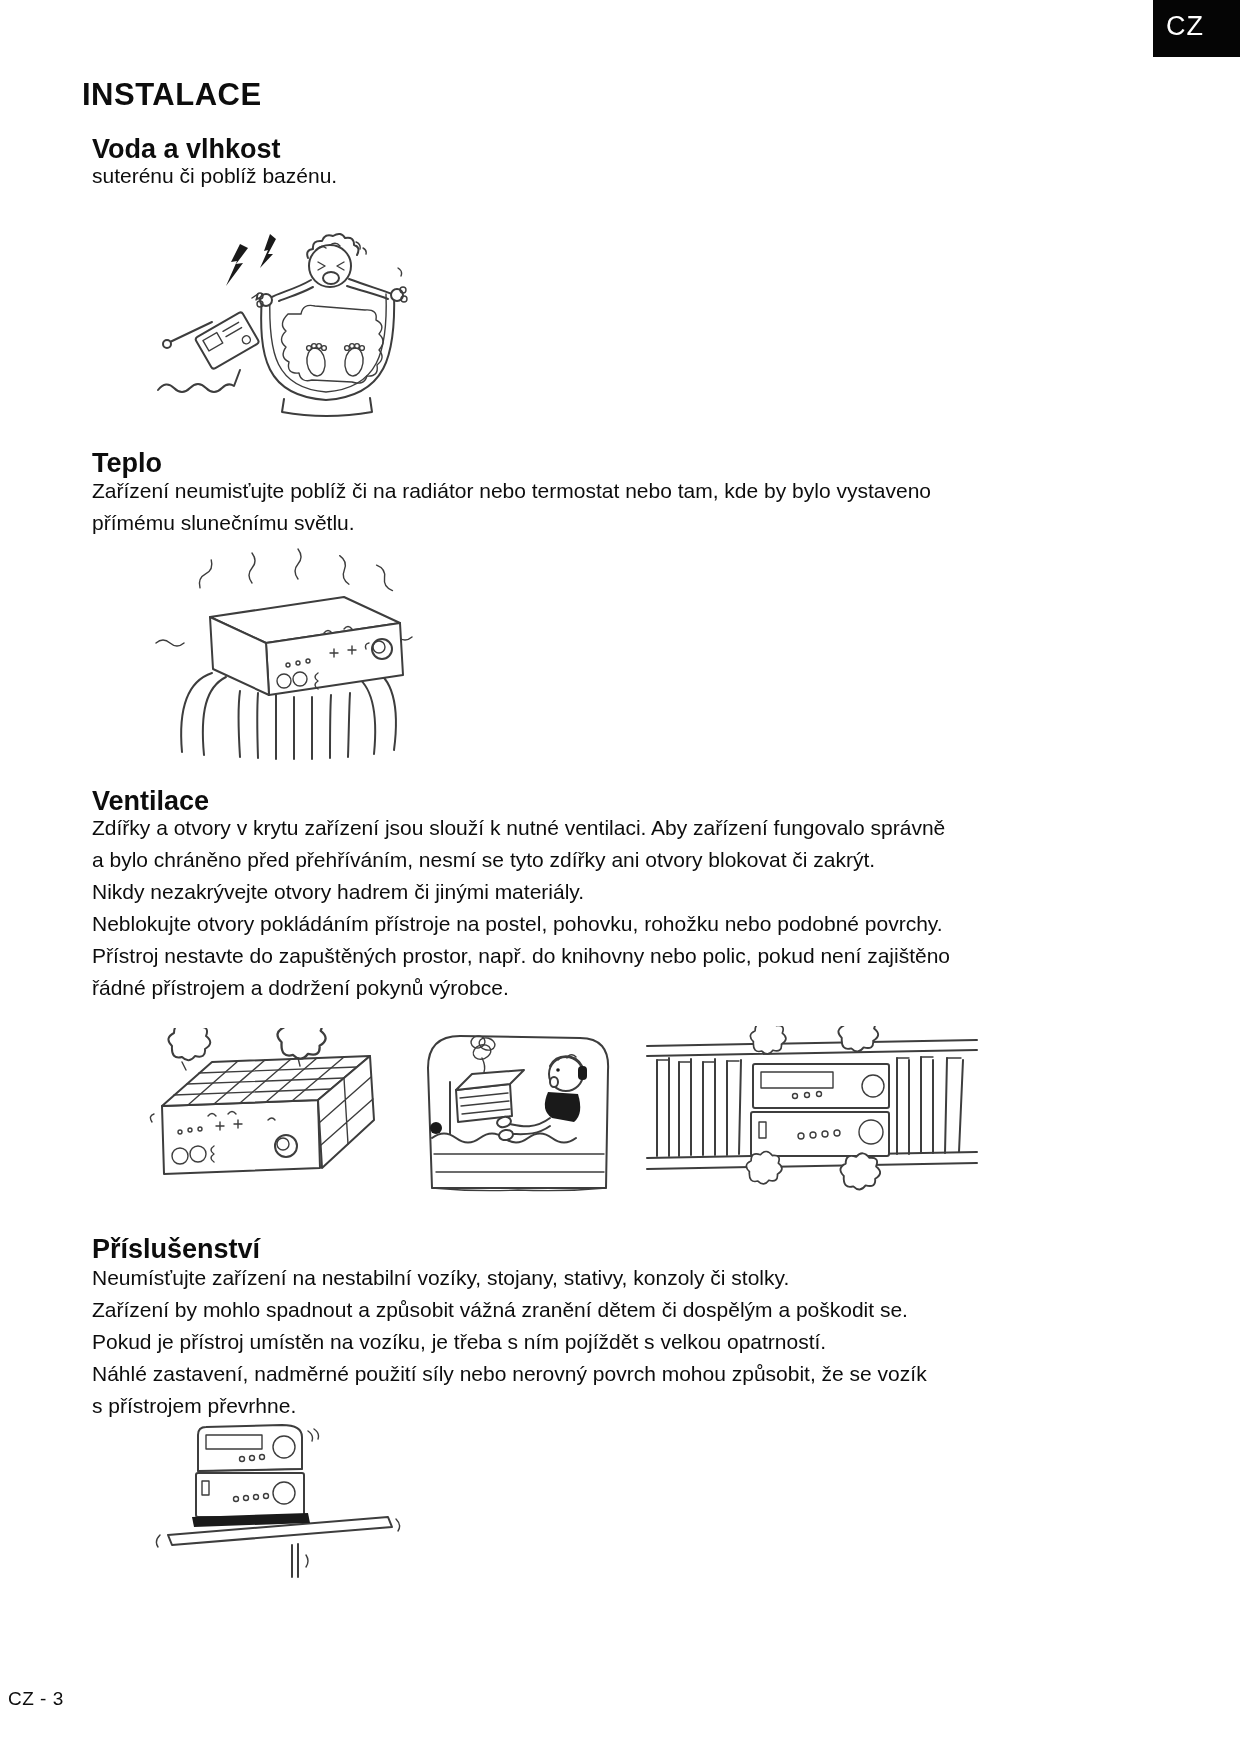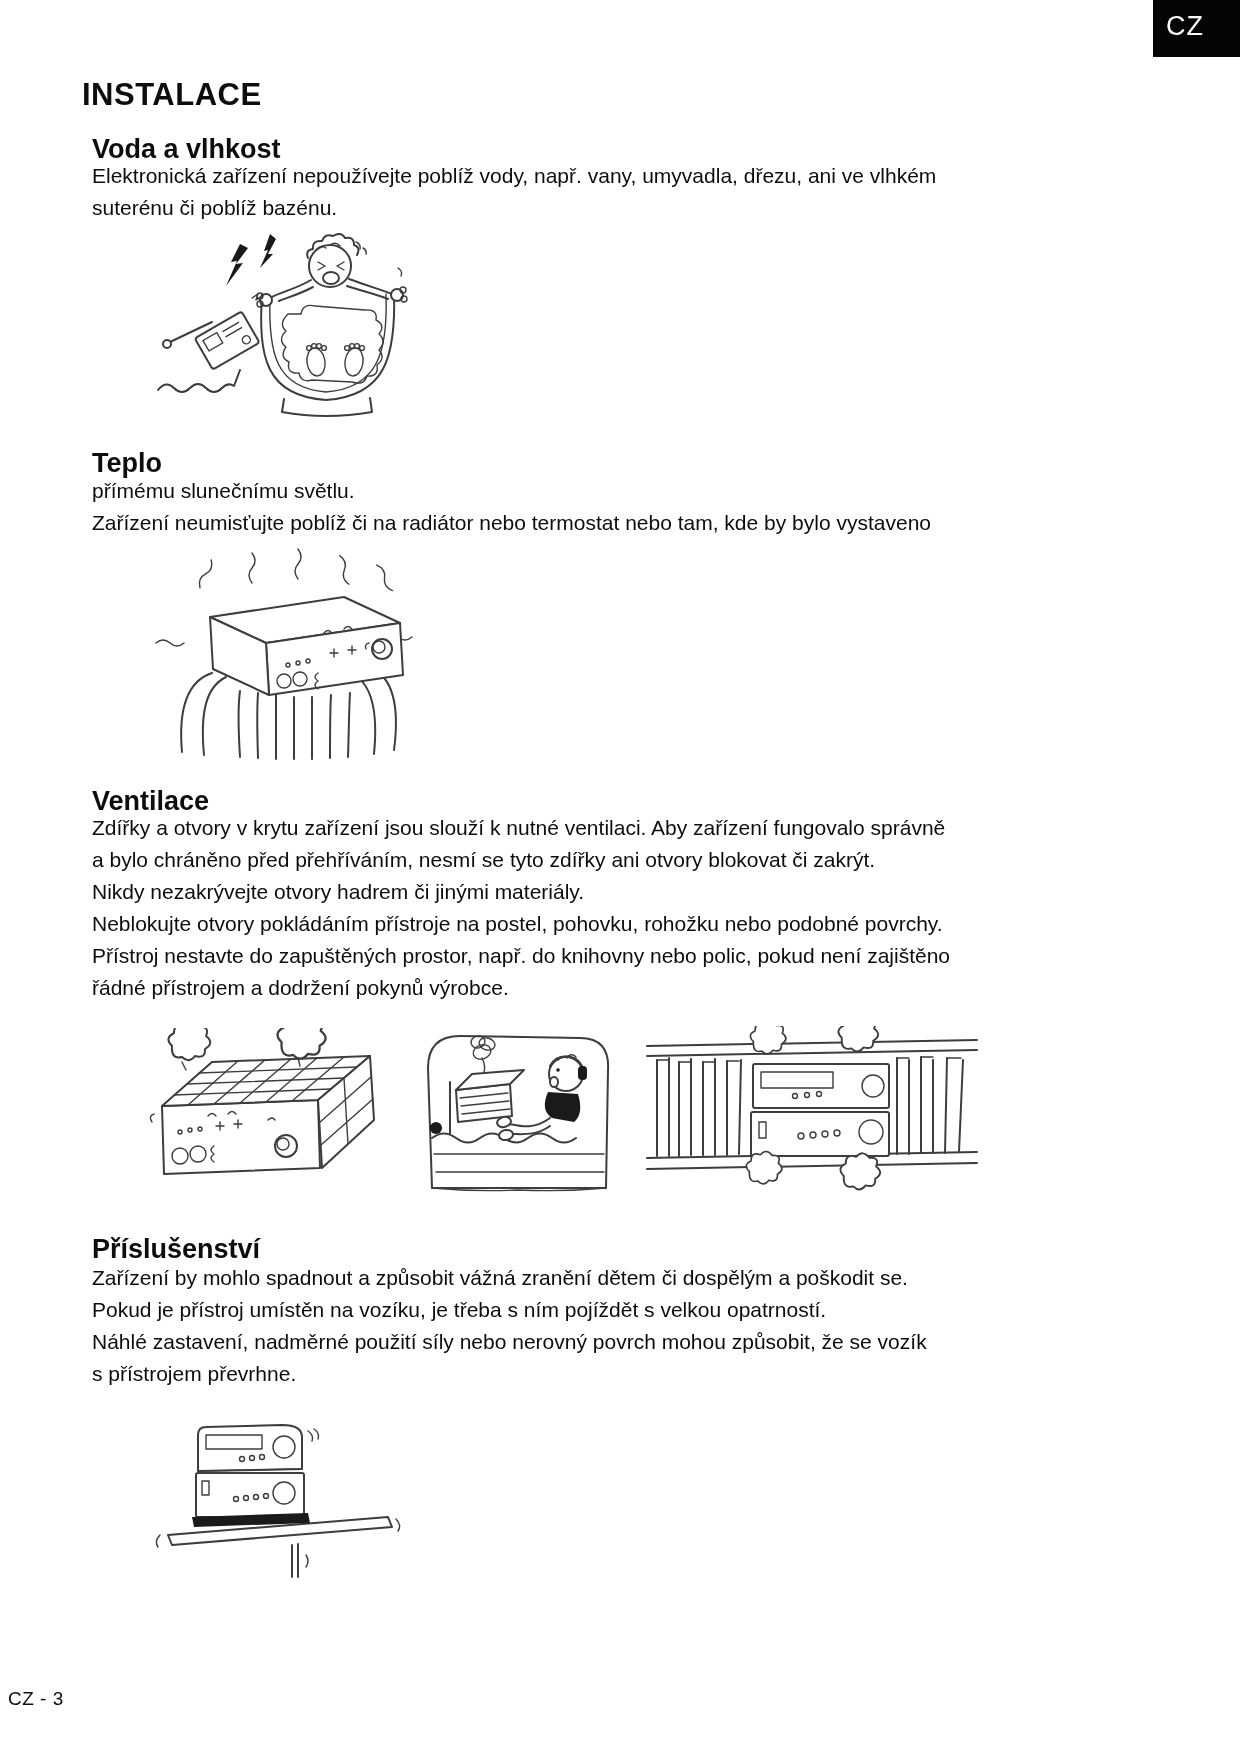--- a/index.html
+++ b/index.html
@@ -29,21 +29,20 @@
       <path id="cloud" d="M -16 2 Q -24 -6 -14 -11 Q -14 -22 -3 -18 Q 4 -26 11 -17 Q 22 -18 18 -8 Q 27 -1 17 5 Q 18 15 7 12 Q 1 20 -6 13 Q -17 16 -16 2 Z"></path>
     </defs>
   </svg>
 
   <div class="corner-tag">CZ</div>
 
   <div class="doc-title">INSTALACE</div>
 
   <div class="sec-heading" style="top:136px">Voda a vlhkost</div>
   <div class="para" style="top:160px">
-    <div class="line">Elektronická zařízení nepoužívejte poblíž vody, např. vany, umyvadla, dřezu, ani ve vlhkém</div>
     <div class="line">suterénu či poblíž bazénu.</div>
   </div>
 
   <div class="fig" style="left:148px;top:228px">
     <svg width="270" height="192" viewBox="0 0 270 192">
 
       <path class="sk" d="M10,162 q8,-10 16,-2 q8,8 16,0 q8,-8 16,0 q8,8 16,0 q6,-6 12,-2 L92,142"></path>
 
       <g transform="rotate(-30 80 112)">
         <rect class="skw" x="52" y="94" width="54" height="36" rx="3"></rect>
@@ -88,22 +87,22 @@
       <path class="sk" d="M201,51 C220,58 234,62 244,66 M199,58 C218,64 230,67 240,71"></path>
       <circle class="skw" cx="249" cy="67" r="6"></circle>
         <circle class="skt" cx="255" cy="62" r="3"></circle>
         <circle class="skt" cx="256" cy="71" r="3"></circle>
       <path class="skt" d="M208,14 q5,2 4,7 M215,20 q4,2 3,6 M250,40 q5,3 3,8"></path>
     </svg>
   </div>
 
   <div class="sec-heading" style="top:450px">Teplo</div>
   <div class="para" style="top:475px">
+    <div class="line">Zařízení neumisťujte poblíž či na radiátor nebo termostat nebo tam, kde by bylo vystaveno</div>
     <div class="line">přímému slunečnímu světlu.</div>
-    <div class="line">Zařízení neumisťujte poblíž či na radiátor nebo termostat nebo tam, kde by bylo vystaveno</div>
   </div>
 
   <div class="fig" style="left:148px;top:545px">
     <svg width="280" height="215" viewBox="0 0 280 215">
 
       <path class="skt" d="M58,14 q6,8 0,15 q-6,7 0,15" transform="rotate(22 58 28)"></path>
       <path class="skt" d="M104,8 q6,8 0,15 q-6,7 0,15"></path>
       <path class="skt" d="M150,4 q6,8 0,15 q-6,7 0,15"></path>
       <path class="skt" d="M196,10 q6,8 0,15 q-6,7 0,15" transform="rotate(-18 196 24)"></path>
       <path class="skt" d="M236,18 q6,8 0,15 q-6,7 0,15" transform="rotate(-32 236 32)"></path>
@@ -237,20 +236,21 @@
 
       <use href="#cloud" class="skw" transform="translate(122,14) scale(0.85)"></use>
       <use href="#cloud" class="skw" transform="translate(212,10) scale(0.95)"></use>
       <use href="#cloud" class="skw" transform="translate(118,144) scale(0.85)"></use>
       <use href="#cloud" class="skw" transform="translate(214,148) scale(0.95)"></use>
     </svg>
   </div>
 
   <div class="sec-heading" style="top:1236px">Příslušenství</div>
   <div class="para" style="top:1262px">
+    <div class="line">Neumísťujte zařízení na nestabilní vozíky, stojany, stativy, konzoly či stolky.</div>
     <div class="line">Zařízení by mohlo spadnout a způsobit vážná zranění dětem či dospělým a poškodit se.</div>
     <div class="line">Pokud je přístroj umístěn na vozíku, je třeba s ním pojíždět s velkou opatrností.</div>
     <div class="line">Náhlé zastavení, nadměrné použití síly nebo nerovný povrch mohou způsobit, že se vozík</div>
     <div class="line">s přístrojem převrhne.</div>
   </div>
 
   <div class="fig" style="left:150px;top:1415px">
     <svg width="255" height="165" viewBox="0 0 255 165">
 
       <polygon class="skw" points="18,120 238,102 242,112 22,130"></polygon>

